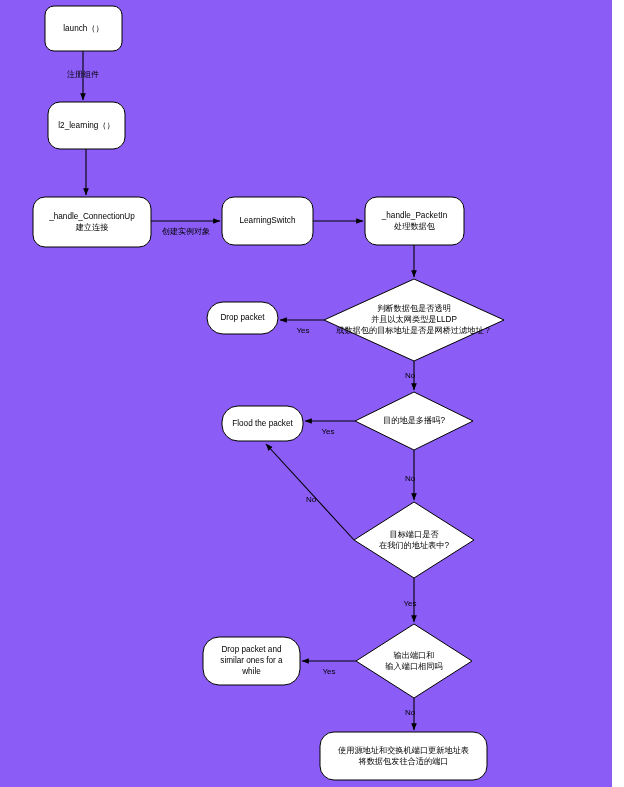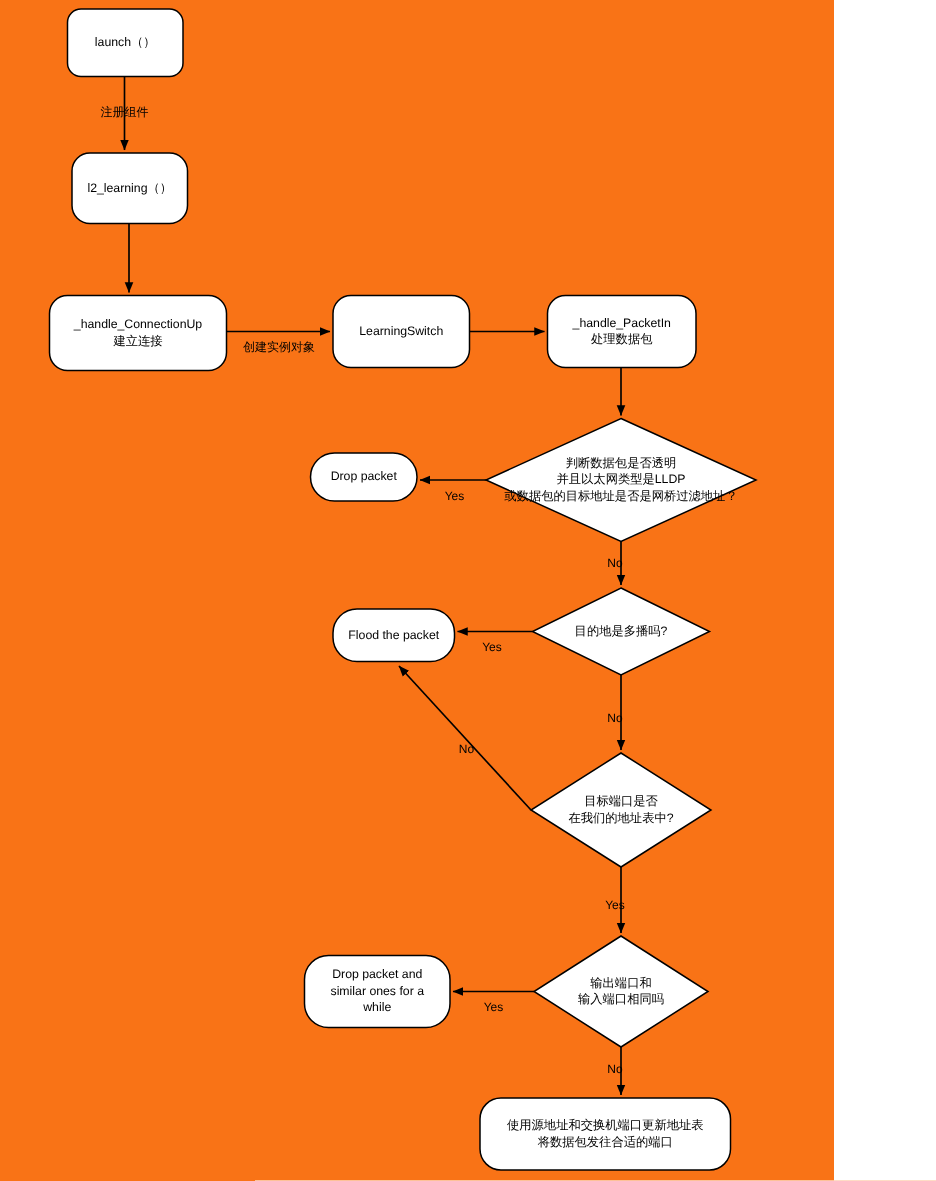--- a/index.html
+++ b/index.html
@@ -8,23 +8,23 @@
     background: #ffffff;
   }
   body {
     width: 624px;
     height: 787px;
     font-family: "Liberation Sans", "DejaVu Sans", sans-serif;
     overflow: hidden;
   }
   #flowchart-root {
     position: relative;
-    width: 556px;
+    width: 612px;
     height: 787px;
-    background: #f97316;
+    background: #8b5cf6;
   }
   svg.flow-canvas {
     position: absolute;
     left: 0;
     top: 0;
     width: 624px;
     height: 787px;
     display: block;
   }
   .node-shape {

